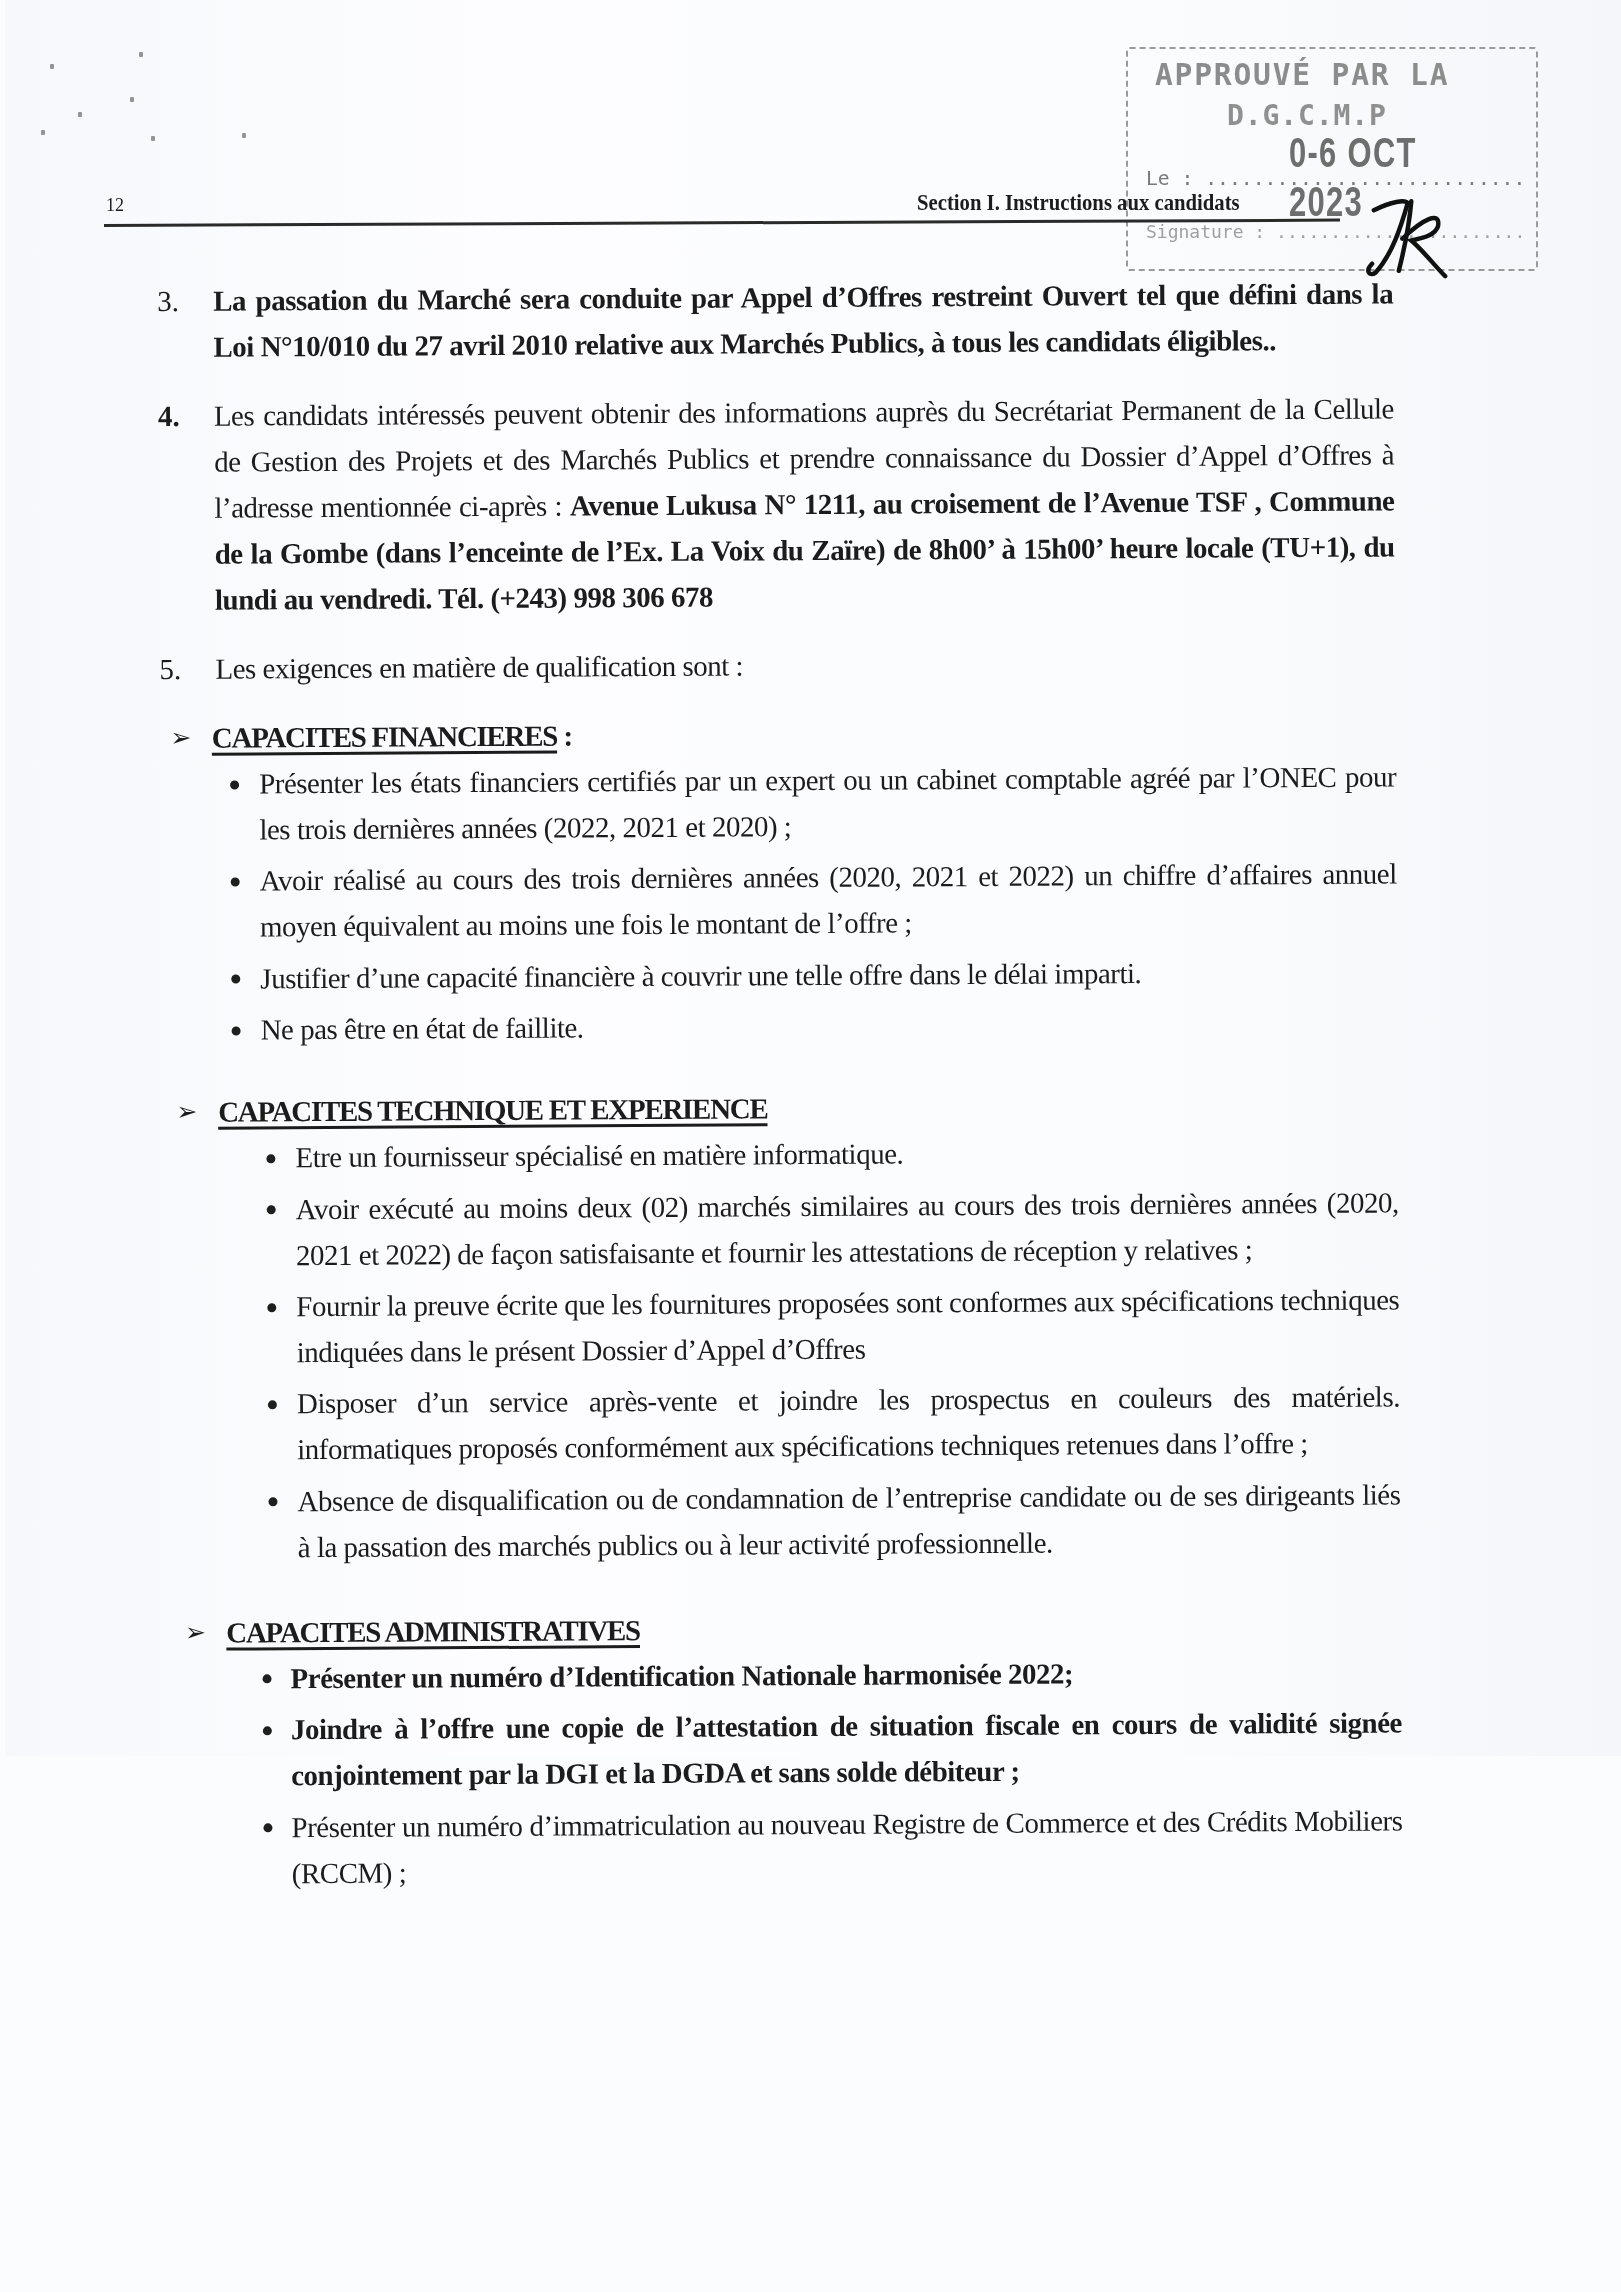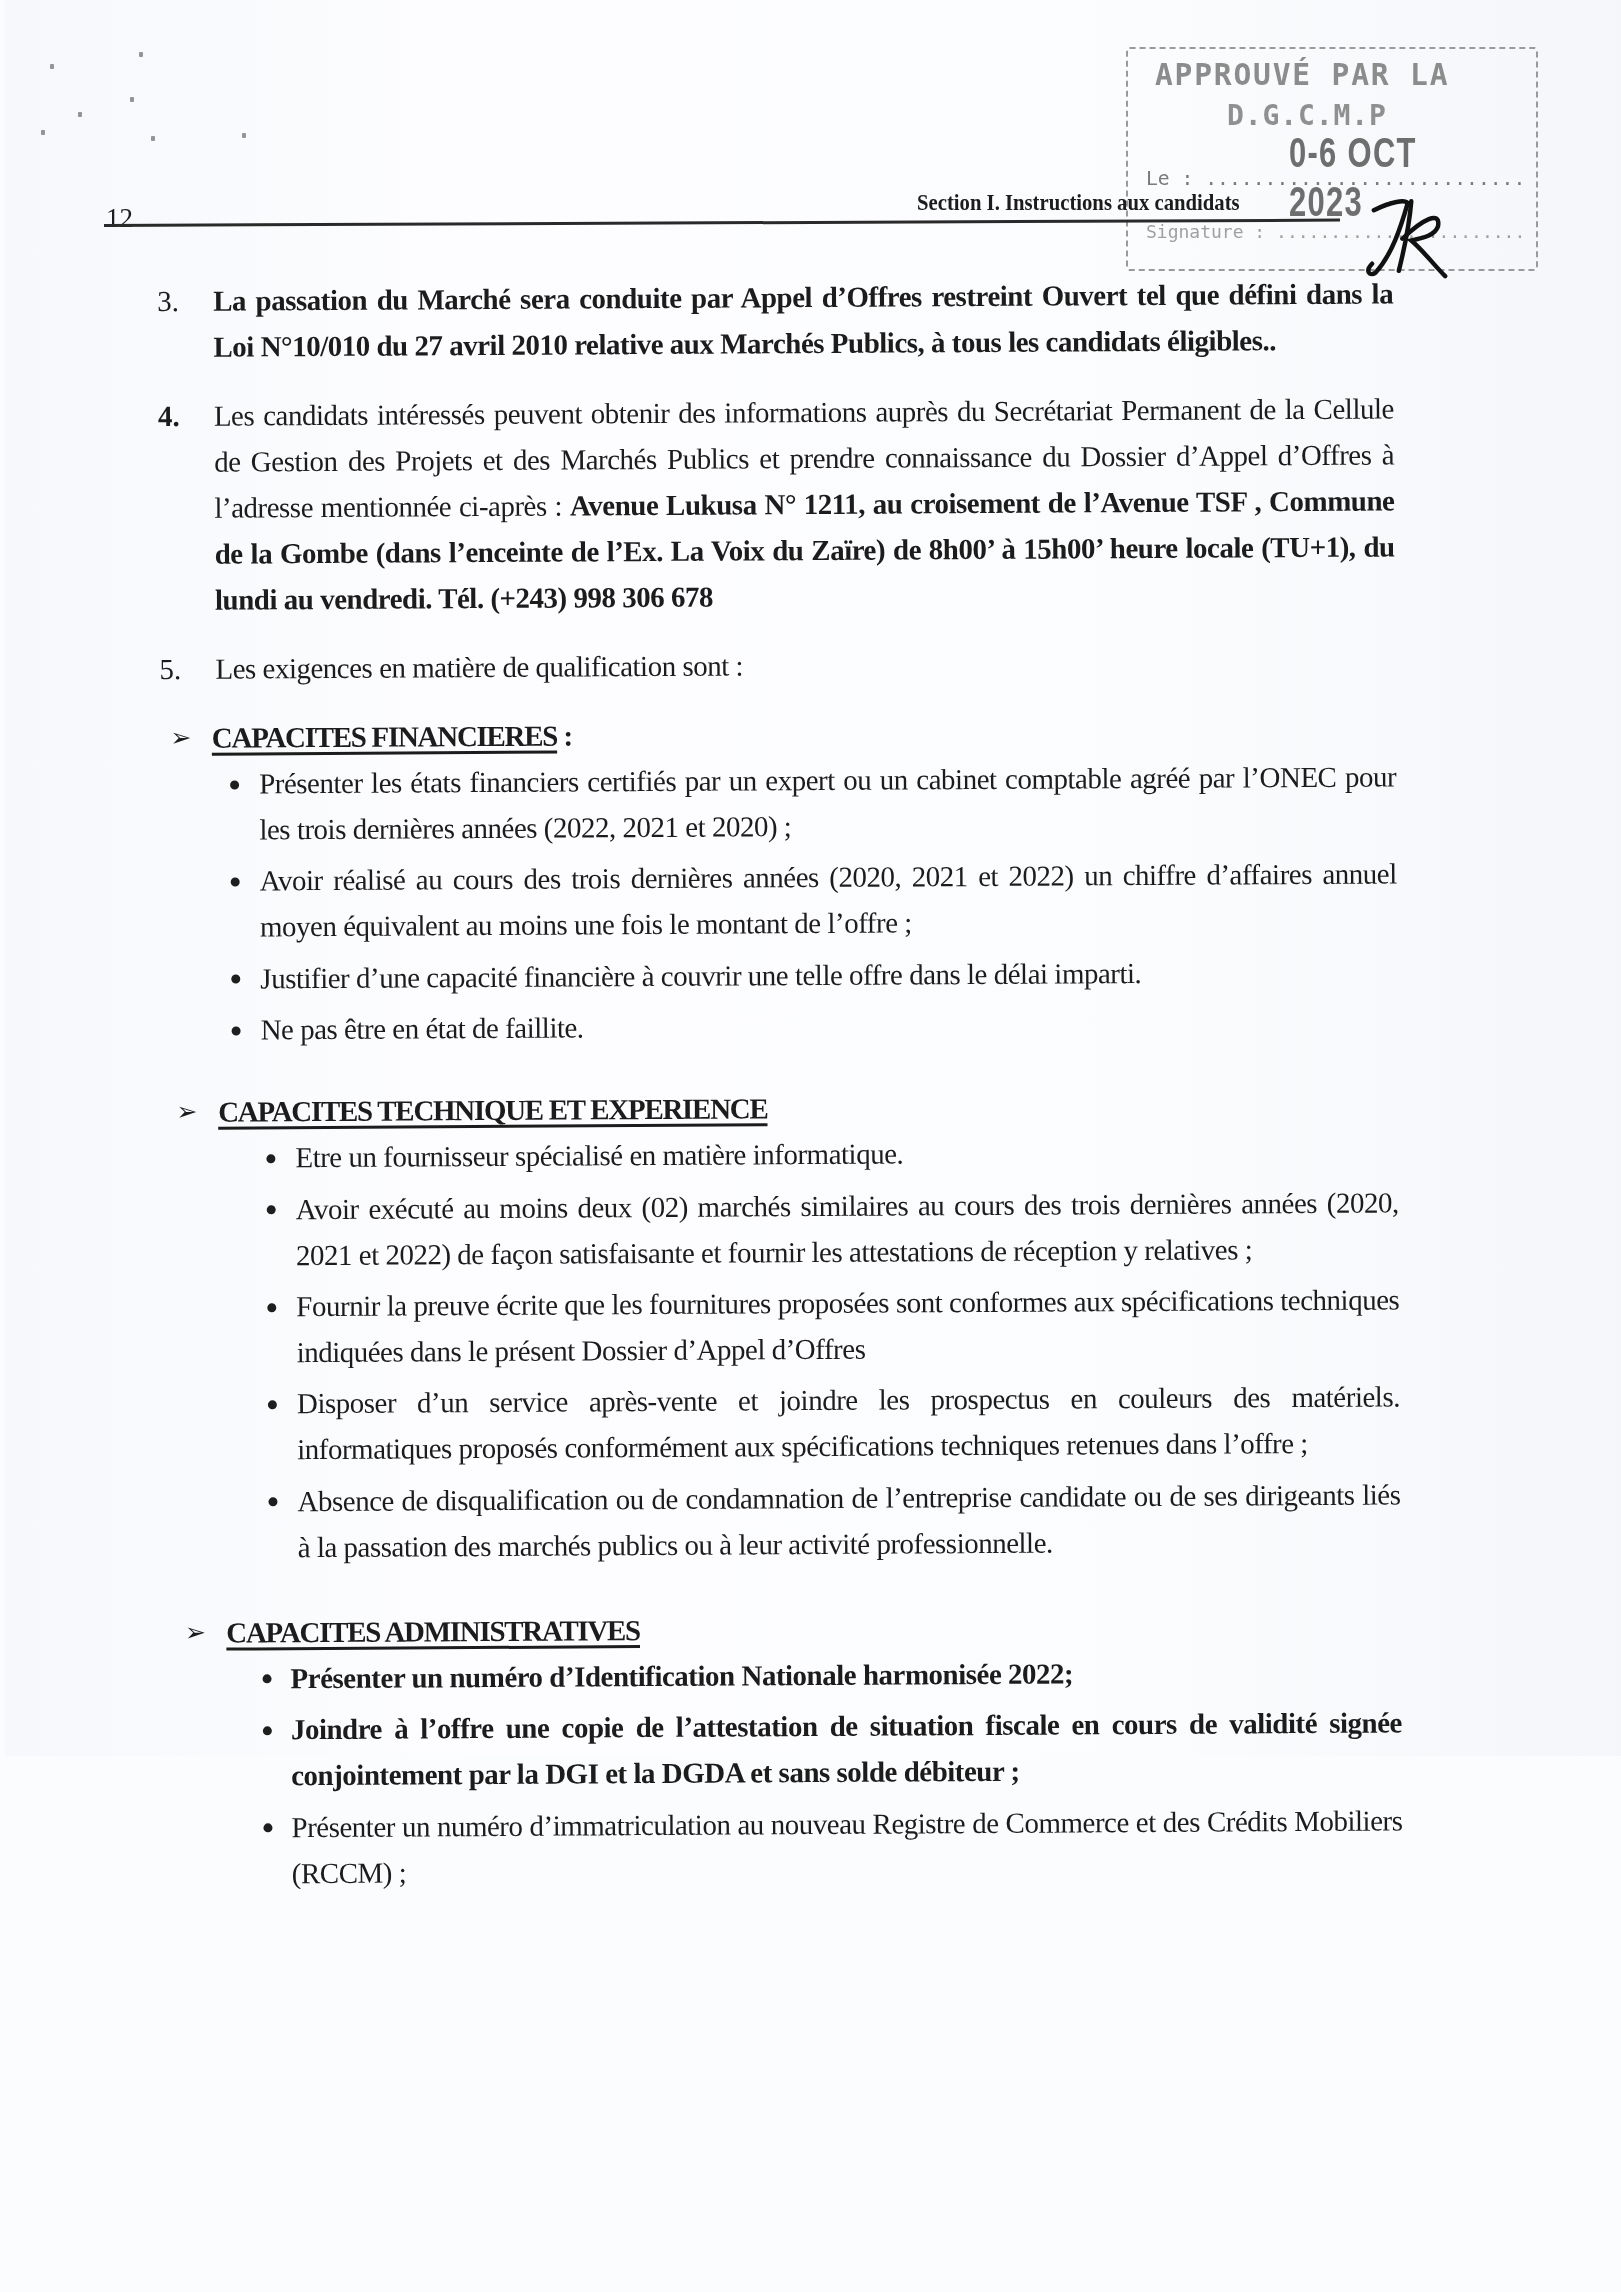--- a/index.html
+++ b/index.html
@@ -94,22 +94,21 @@
       top: 134px;
       width: 107px;
       height: 99px;
     }
 
     
     .page-number {
       position: absolute;
       left: 101px;
       top: 195px;
-      font-size: 27px;
-      margin-top: 8px;
+      font-size: 18px;
     }
     .section-title {
       position: absolute;
       left: 912px;
       top: 190px;
       font-size: 23px;
       font-weight: bold;
       transform: scaleX(0.9);
       transform-origin: left top;
     }

